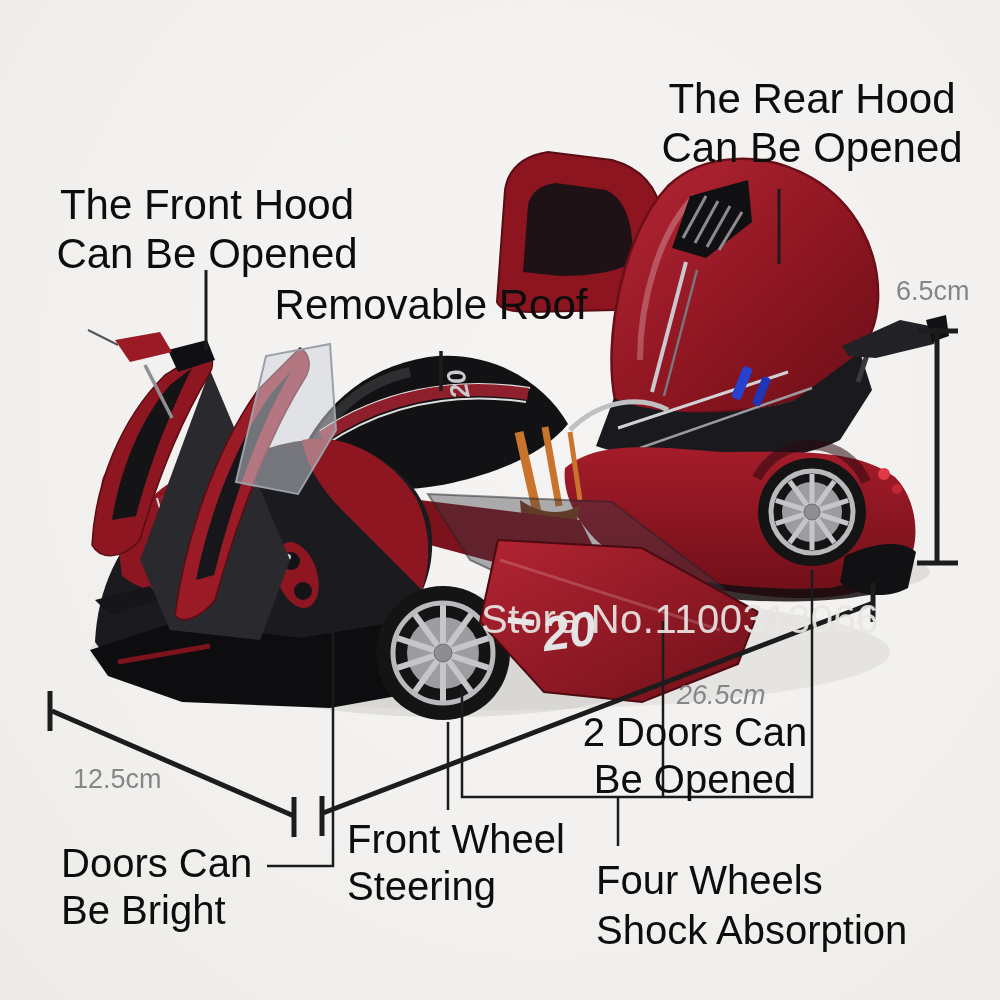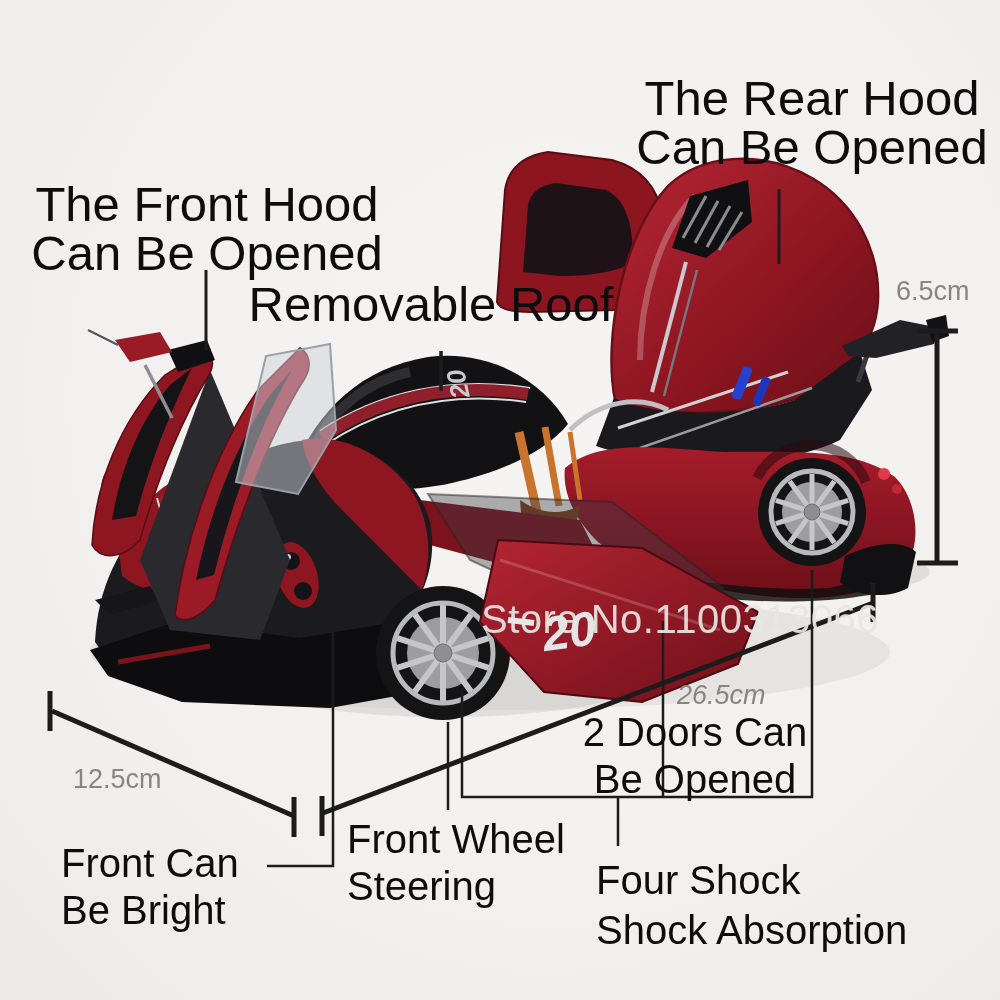--- a/index.html
+++ b/index.html
@@ -5,21 +5,21 @@
   html,body{margin:0;padding:0;}
   #stage{
     position:relative;width:1000px;height:1000px;overflow:hidden;
     background:radial-gradient(ellipse at 55% 40%, #f5f4f2 0%, #f2f1ef 55%, #ecebe8 100%);
     font-family:"Liberation Sans", sans-serif;
   }
   #stage svg{position:absolute;left:0;top:0;z-index:1;}
   .lbl{position:absolute;z-index:3;color:#0d0d0d;white-space:nowrap;}
   .lbl .ln{display:block;}
   .center{transform:translateX(-50%);text-align:center;}
-  .big{font-size:49px;line-height:49px;}
+  .big{font-size:42px;line-height:49px;}
   .mid{font-size:40px;line-height:47px;}
   .dim{position:absolute;z-index:3;font-size:27px;color:#868686;white-space:nowrap;}
   #watermark{
     position:absolute;z-index:2;left:481px;top:597px;font-size:40px;
     color:#e9e7e4;opacity:.92;letter-spacing:.5px;white-space:nowrap;
   }
   #lbl-rear-hood{left:812px;top:74px;}
   #lbl-front-hood{left:207px;top:180px;}
   #lbl-roof{left:431px;top:280px;}
   #lbl-doors{left:695px;top:709px;font-size:40px;line-height:47px;}
@@ -254,26 +254,26 @@
     <span class="ln">2 Doors Can</span>
     <span class="ln">Be Opened</span>
   </div>
 
   <div class="lbl mid" id="lbl-front-wheel">
     <span class="ln">Front Wheel</span>
     <span class="ln">Steering</span>
   </div>
 
   <div class="lbl mid" id="lbl-lights">
-    <span class="ln">Front Can</span>
+    <span class="ln">Doors Can</span>
     <span class="ln">Be Bright</span>
   </div>
 
   <div class="lbl" id="lbl-shock">
-    <span class="ln">Four Shock</span>
+    <span class="ln">Four Wheels</span>
     <span class="ln">Shock Absorption</span>
   </div>
 
   <div class="dim" id="dim-height">6.5cm</div>
   <div class="dim" id="dim-width">12.5cm</div>
   <div class="dim" id="dim-length">26.5cm</div>
 
 </div>
 
 </body></html>

